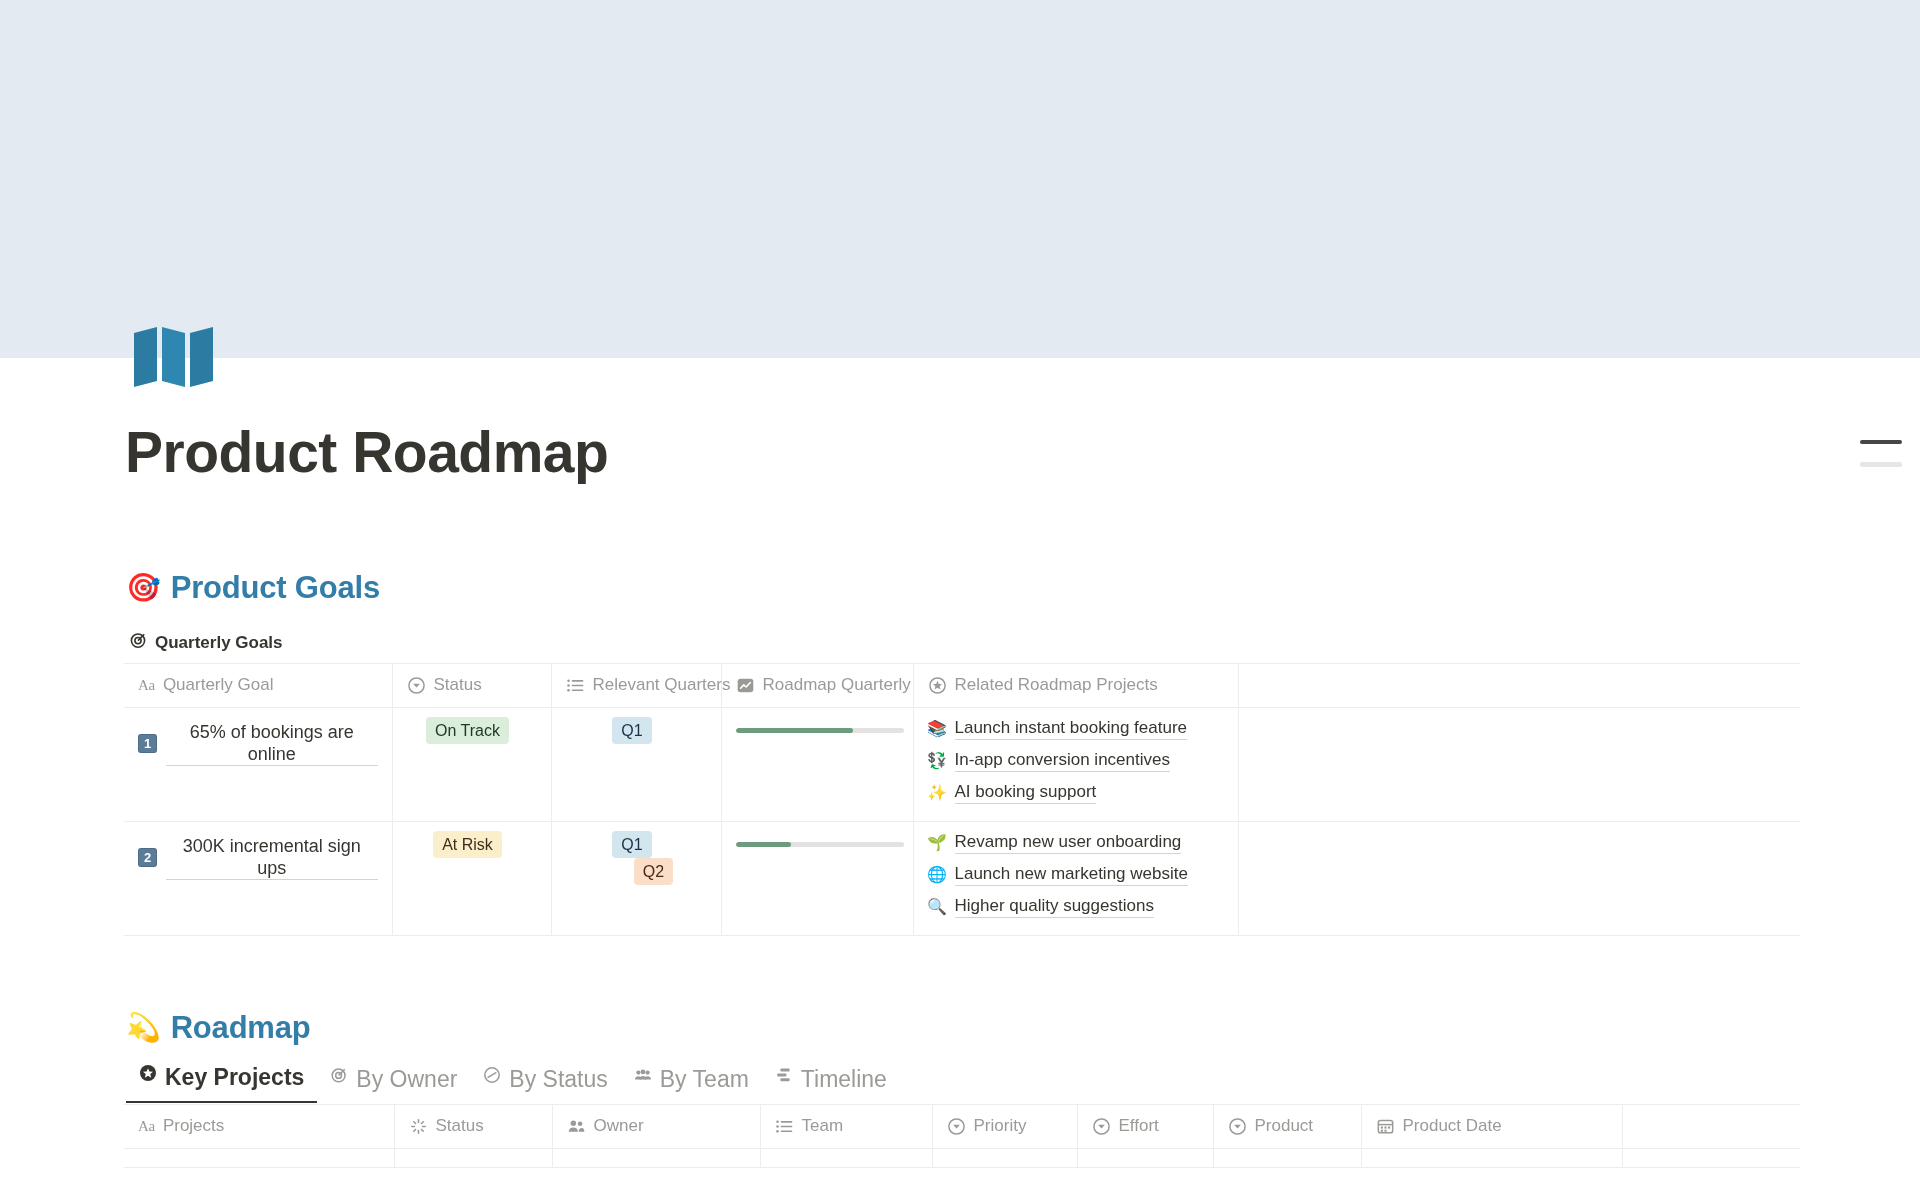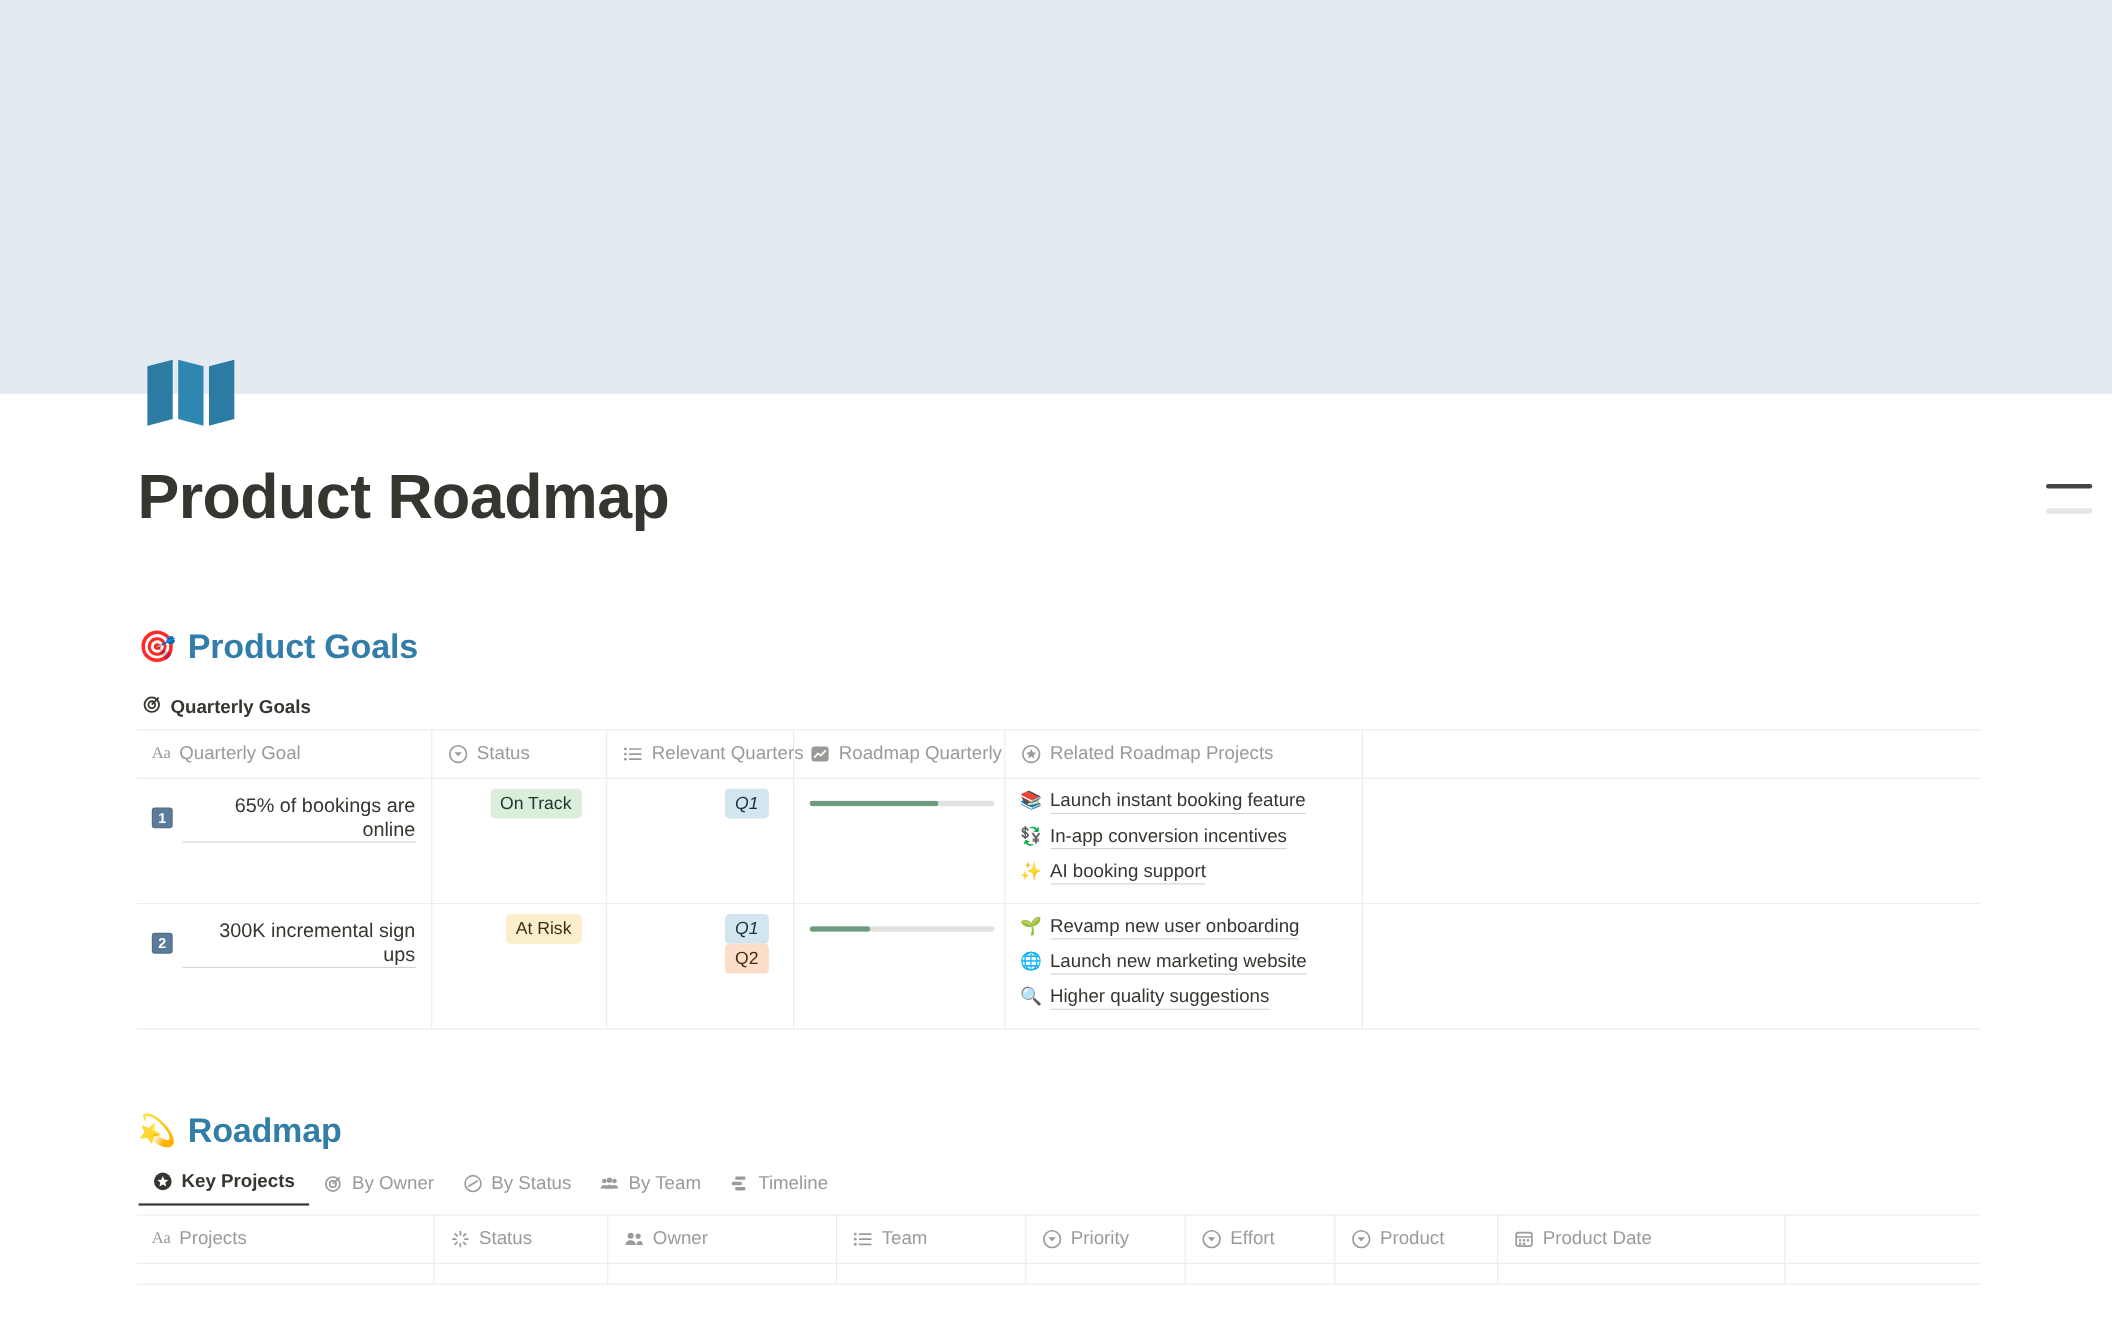--- a/index.html
+++ b/index.html
@@ -64,21 +64,21 @@
   .tbl {
     position:absolute; left:124px; border-collapse:collapse;
     table-layout:fixed; font-size:17px; color:#37352f;
   }
   #goals-table { top:663px; width:1676px; }
   #projects-table { top:1104px; width:1676px; }
 
   .tbl th, .tbl td {
     border-bottom:1px solid #ececeb;
     border-right:1px solid #ececeb;
-    text-align:right; vertical-align:top;
+    text-align:center; vertical-align:top;
     padding:9px 14px;
     font-weight:400;
   }
   .tbl thead th {
     border-top:1px solid #ececeb;
     color:#9b9a97; font-size:17px; font-weight:400;
     padding:11px 14px 12px 14px; white-space:nowrap;
   }
   .tbl th:last-child, .tbl td:last-child { border-right:none; }
   .tbl tbody td { height:114px; }
@@ -102,21 +102,21 @@
     border-bottom:1px solid #d5d3cd; font-size:18px; color:#37352f; line-height:22px;
   }
 
   
   .pill {
     display:inline-block; padding:3px 9px; border-radius:4px;
     font-size:16px; line-height:21px; margin-right:8px; white-space:nowrap;
   }
   .pill.green { background:#dbeddb; color:#1c3829; }
   .pill.yellow { background:#fbeeca; color:#402c1b; }
-  .pill.blue { background:#d3e5ef; color:#183347;font-style:italic; }
+  .pill.blue { background:#d3e5ef; color:#183347; }
   .pill.peach { background:#fadec9; color:#49290f;margin-left:43px; }
 
   
   .progress {
     margin-top:11px; width:168px; height:5px; background:#e3e2e0; border-radius:3px;
     overflow:hidden;
   }
   .progress > i { display:block; height:5px; background:#6c9b7d; border-radius:3px; }
 
   
@@ -125,22 +125,22 @@
   .rel .emo { font-size:16px; line-height:20px; width:18px; flex:0 0 18px; }
   .rel .lnk {
     font-size:17px; color:#37352f; border-bottom:1px solid #d5d3cd; line-height:22px;
   }
 
   
   .tabs {
     position:absolute; left:126px; top:1058px; display:flex; align-items:flex-end; gap:0;
   }
   .tab {
-    display:flex; align-items:center; gap:8px;
-    padding:6px 13px 10px 13px; font-size:17px; color:#9b9a97; white-space:nowrap;
+    display:flex; gap:8px;
+    padding:6px 13px 10px 13px; font-size:23px; color:#9b9a97; white-space:nowrap;
   }
   .tab.active { color:#37352f; font-weight:600; border-bottom:2px solid #37352f; }
   .tab .ticon { width:18px; height:18px; flex:0 0 18px; display:block; }
 </style>
 </head>
 <body>
 
 <div class="page">
 
   <div class="cover"></div>

